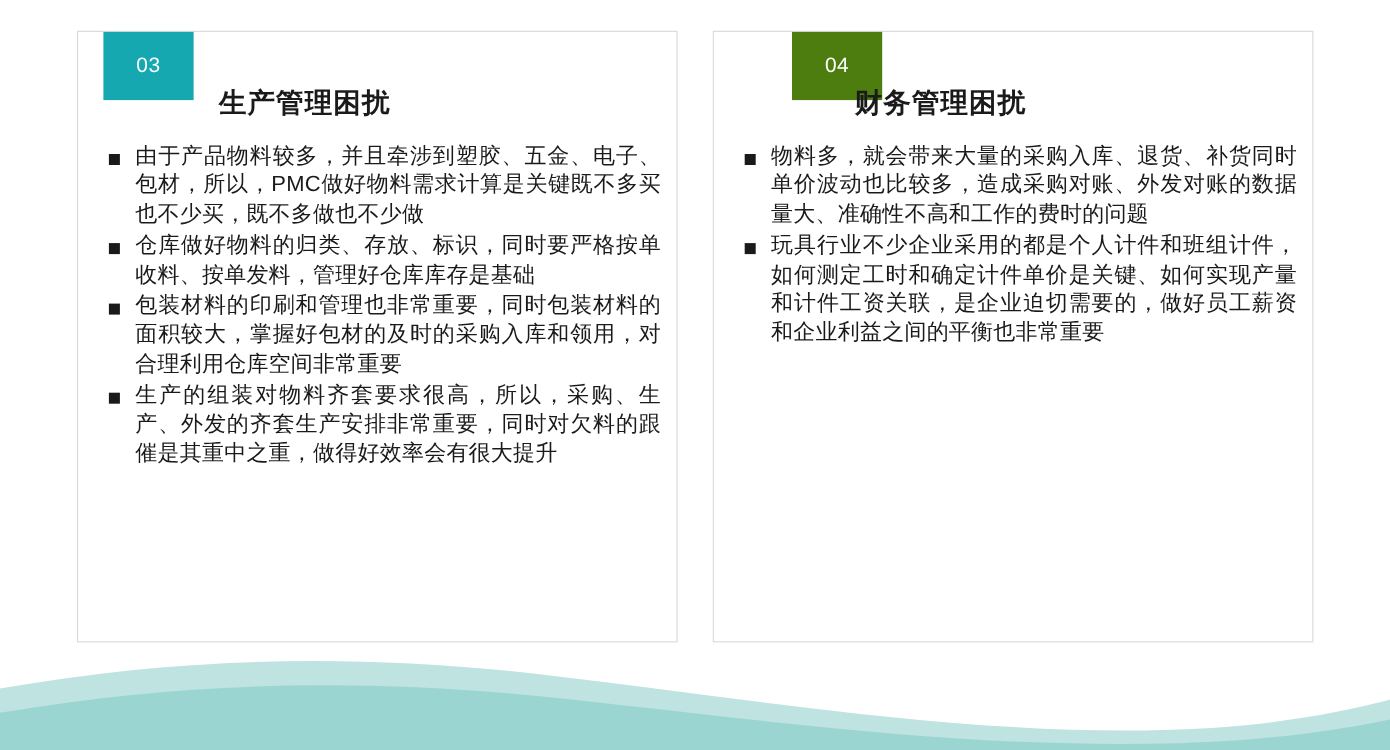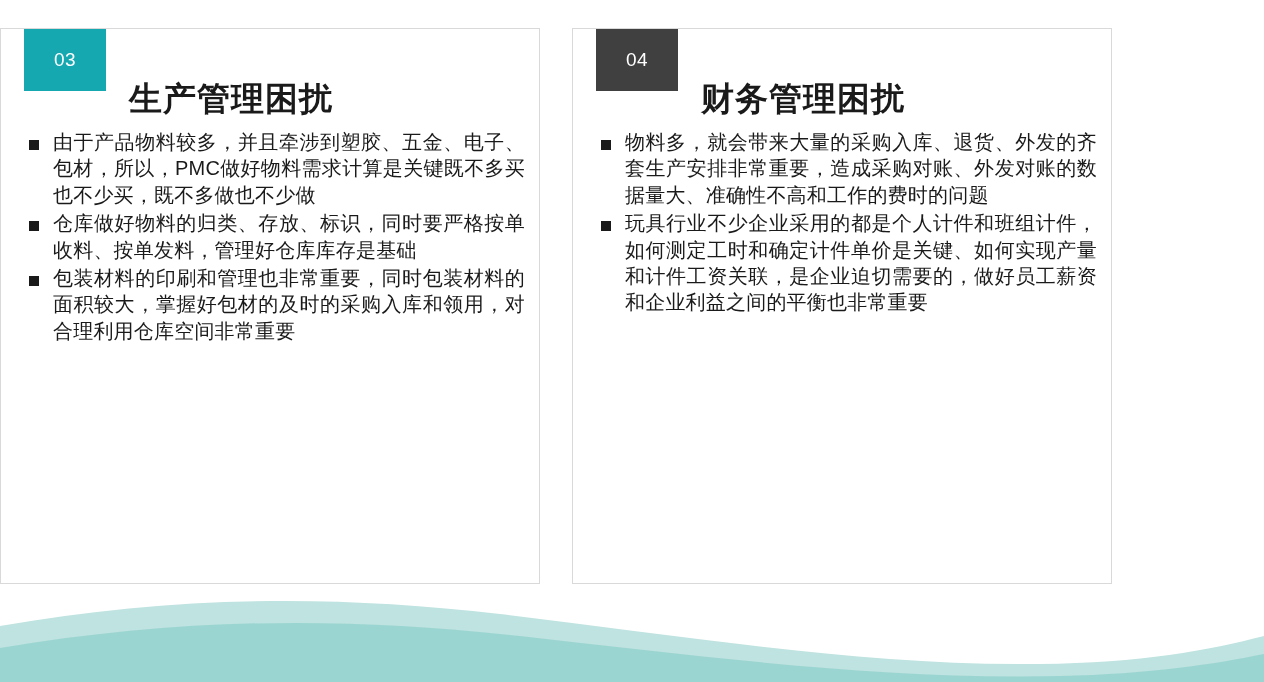--- a/index.html
+++ b/index.html
@@ -16,21 +16,21 @@
   }
   .slide {
     position: relative;
     width: 1264px;
     height: 682px;
   }
   .cards {
     position: absolute;
     top: 28px;
     left: 0;
-    width: 1112px;
+    width: 1264px;
     display: flex;
     justify-content: center;
     gap: 32px;
   }
   .card {
     position: relative;
     width: 546px;
     height: 556px;
     border: 1px solid #d9d9d9;
     box-sizing: border-box;
@@ -44,26 +44,26 @@
     height: 62px;
     display: flex;
     align-items: center;
     justify-content: center;
     color: #ffffff;
     font-size: 19px;
     font-weight: normal;
     letter-spacing: 0.5px;
   }
   .card-badge.teal-dark { background: #16a8b0; }
-  .card-badge.teal-light { background: #404040; }
+  .card-badge.teal-light { background: #4d7c0f; margin-left: 48px; }
   .card-title {
     position: absolute;
     top: 48px;
     left: 128px;
-    font-size: 33px;
+    font-size: 25px;
     font-weight: bold;
     color: #1a1a1a;
     letter-spacing: 1px;
   }
   .bullets {
     position: absolute;
     top: 100px;
     left: 20px;
     right: 14px;
     margin: 0;
@@ -104,28 +104,29 @@
 
   <div class="cards">
 
     <div class="card">
       <div class="card-badge teal-dark">03</div>
       <div class="card-title">生产管理困扰</div>
       <ul class="bullets">
         <li class="bullet">由于产品物料较多，并且牵涉到塑胶、五金、电子、包材，所以，PMC做好物料需求计算是关键既不多买也不少买，既不多做也不少做</li>
         <li class="bullet">仓库做好物料的归类、存放、标识，同时要严格按单收料、按单发料，管理好仓库库存是基础</li>
         <li class="bullet">包装材料的印刷和管理也非常重要，同时包装材料的面积较大，掌握好包材的及时的采购入库和领用，对合理利用仓库空间非常重要</li>
+        <li class="bullet">生产的组装对物料齐套要求很高，所以，采购、生产、外发的齐套生产安排非常重要，同时对欠料的跟催是其重中之重，做得好效率会有很大提升</li>
       </ul>
     </div>
 
     <div class="card">
       <div class="card-badge teal-light">04</div>
       <div class="card-title">财务管理困扰</div>
       <ul class="bullets">
-        <li class="bullet">物料多，就会带来大量的采购入库、退货、外发的齐套生产安排非常重要，造成采购对账、外发对账的数据量大、准确性不高和工作的费时的问题</li>
+        <li class="bullet">物料多，就会带来大量的采购入库、退货、补货同时单价波动也比较多，造成采购对账、外发对账的数据量大、准确性不高和工作的费时的问题</li>
         <li class="bullet">玩具行业不少企业采用的都是个人计件和班组计件，如何测定工时和确定计件单价是关键、如何实现产量和计件工资关联，是企业迫切需要的，做好员工薪资和企业利益之间的平衡也非常重要</li>
       </ul>
     </div>
 
   </div>
 
   <svg class="wave" viewBox="0 0 1264 90" preserveAspectRatio="none">
     <path d="M0,34 C170,4 330,2 500,22 C680,43 860,74 1040,72 C1140,71 1210,58 1264,44 L1264,90 L0,90 Z" fill="#bfe3e0"></path>
     <path d="M0,56 C180,26 340,24 520,44 C700,64 880,88 1060,84 C1150,82 1215,72 1264,62 L1264,90 L0,90 Z" fill="#8fd0cc" opacity="0.75"></path>
   </svg>

